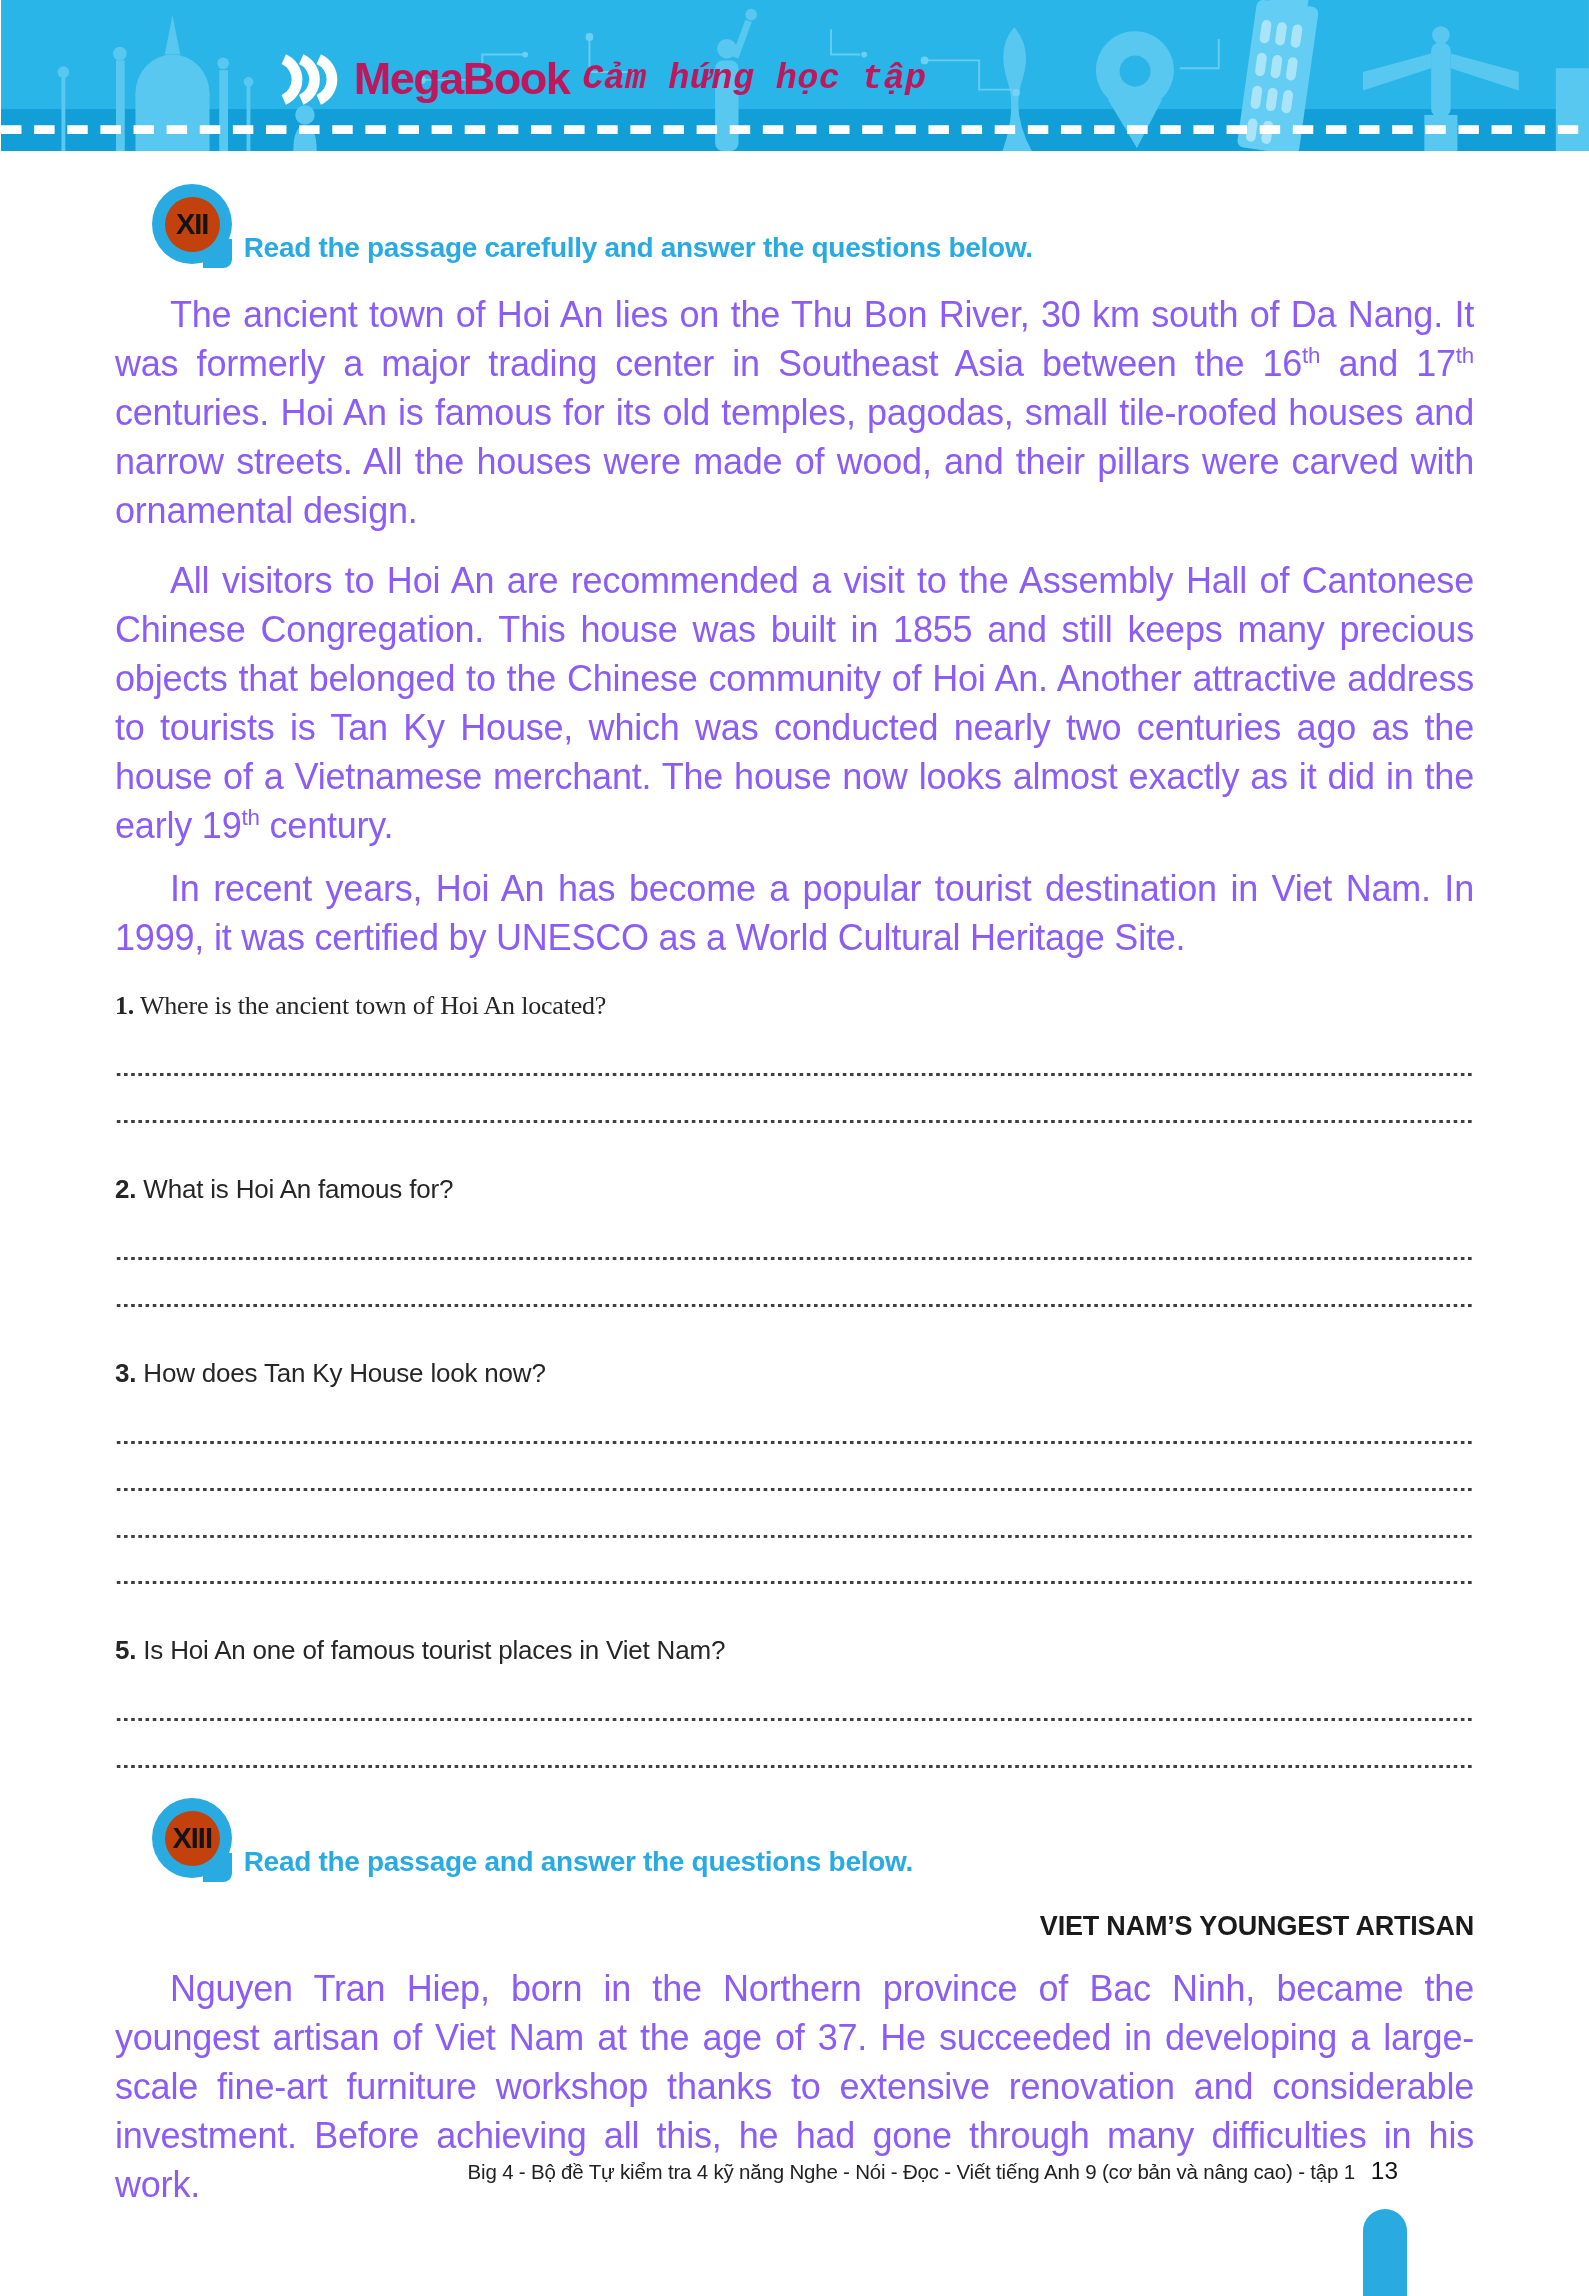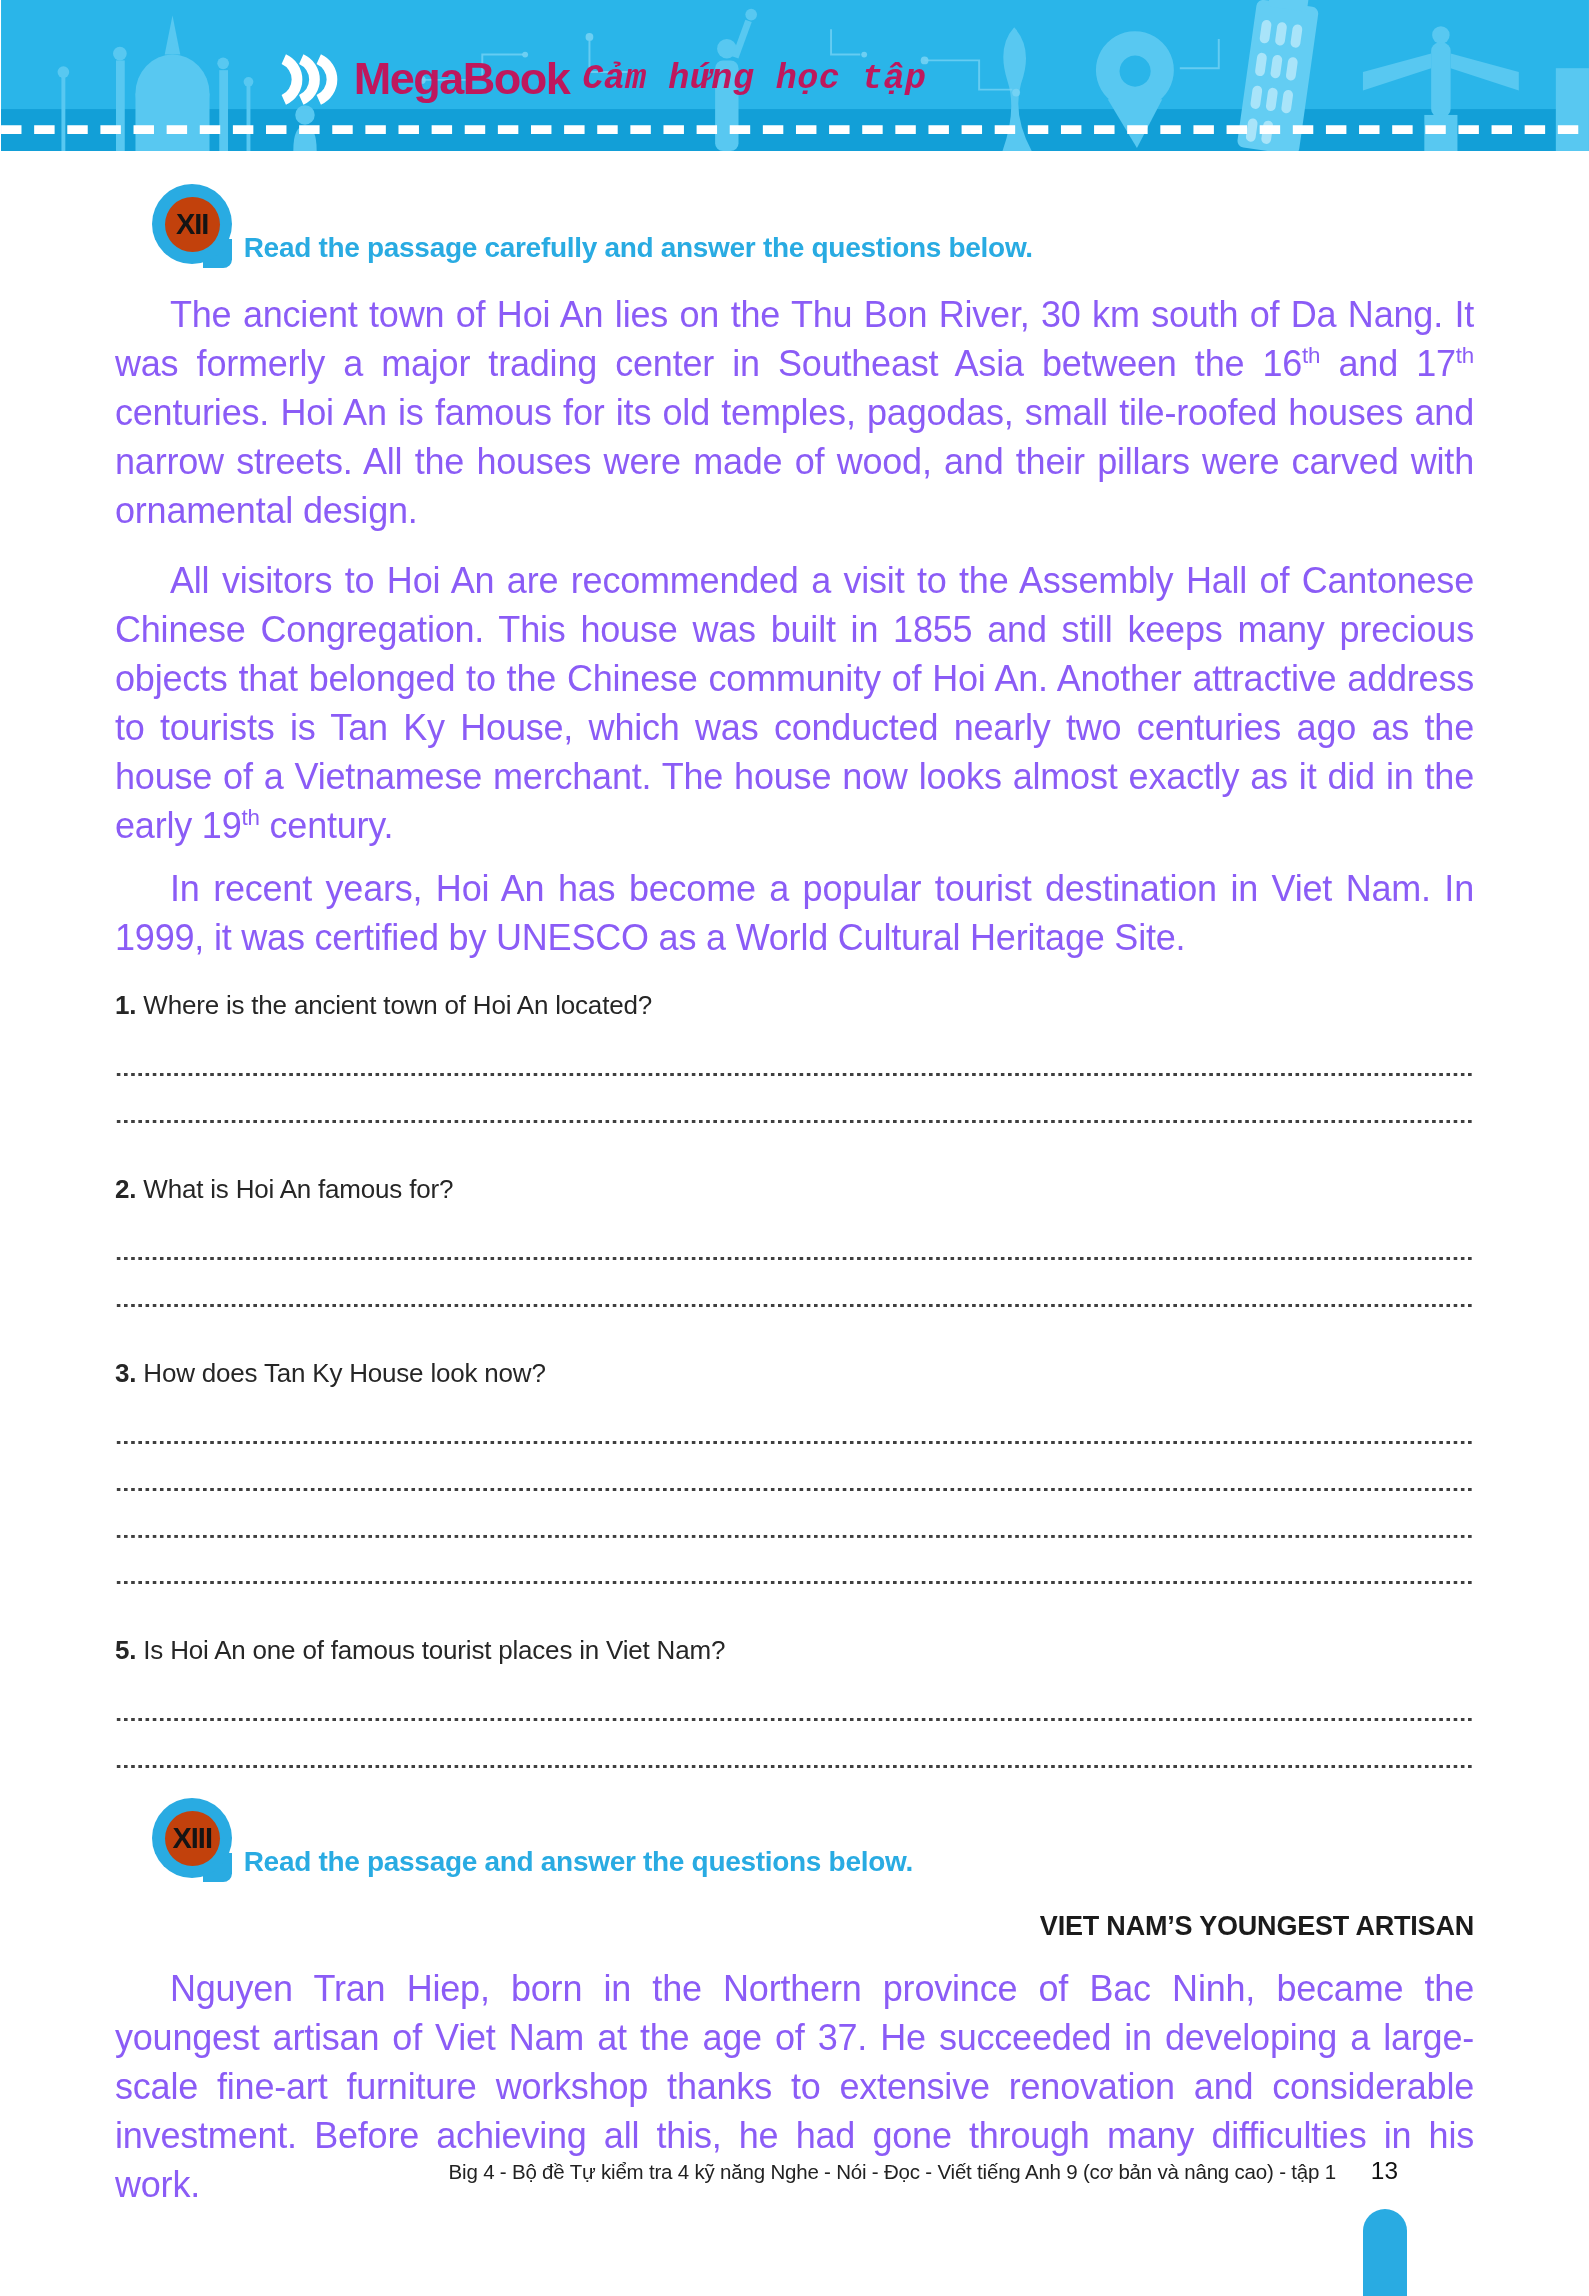--- a/index.html
+++ b/index.html
@@ -44,38 +44,38 @@
   
   .para{
     margin:21.5px 0 0 0;
     font-size:36px;line-height:49px;letter-spacing:-0.2px;
     text-align:justify;text-indent:55px;color:#8b5cf6;
   }
   .para.tight{margin-top:13.7px;}
   sup{font-size:0.62em;line-height:0;vertical-align:super;}
   
   .qa{margin-top:41px;}
-  .qa.first{margin-top:19.5px;}
+  .qa.first{margin-top:19.5px;font-family:Liberation Serif, serif;}
   .q{margin:0;font-size:26px;line-height:49px;letter-spacing:-0.2px;color:#262626;}
   .q b{font-weight:700;}
   .dotline{
     height:4.9px;margin-top:42px;
     background-image:radial-gradient(circle,#3f3f3f 1.7px,transparent 1.9px);
     background-size:7.2px 4.9px;background-repeat:repeat-x;background-position:left center;
   }
   
   .subtitle{
     margin:29px 0 0 0;text-align:right;
     font-size:27px;font-weight:700;color:#1b1b1b;letter-spacing:-0.2px;
   }
   
   .footer{
     position:absolute;left:115px;top:2157px;width:1359px;box-sizing:border-box;
     display:flex;justify-content:flex-end;align-items:baseline;
-    gap:35px;padding-right:76px;
+    gap:16px;padding-right:76px;
   }
   .footer-title{font-size:20.5px;color:#222;letter-spacing:-0.2px;}
   .footer-page{font-size:24.4px;color:#111;}
   .corner-tab{
     position:absolute;right:183px;bottom:0;width:44px;height:88px;
     background:#29ABE2;border-radius:23.4px 23.4px 0 0;
   }
 </style>
 </head>
 <body>

